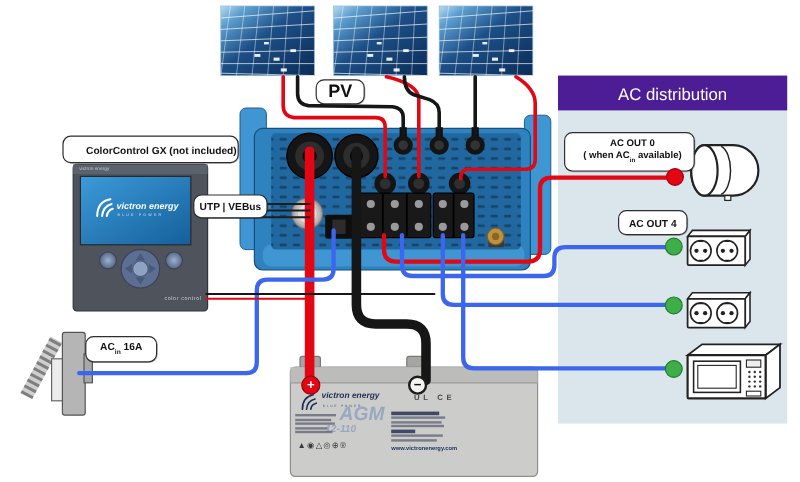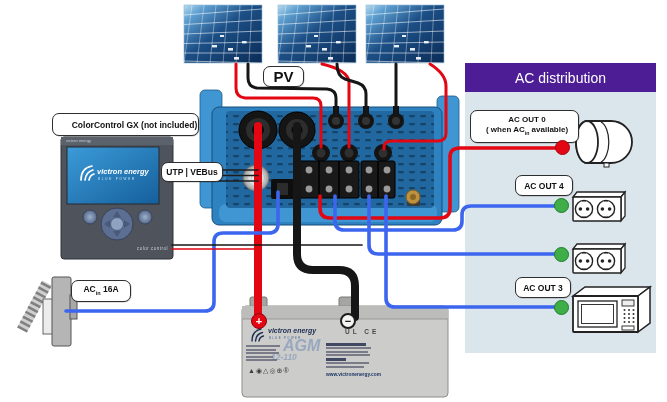--- a/index.html
+++ b/index.html
@@ -322,23 +322,20 @@
   </div>
 
   <div class="lbox two lft" style="left:470px;top:110px;width:102px;height:31px;font-size:8px;align-items:center;">
     <span>AC OUT 0</span>
     <span><span>( when AC</span><sub>in</sub><span> available)</span></span>
   </div>
 
   <div class="lbox" style="left:515px;top:175px;width:56px;height:19px;">
     <span>AC OUT 4</span>
   </div>
-  <div class="lbox" style="left:515px;top:277px;width:54px;height:19px;">
-    <span>AC OUT 3</span>
-  </div>
 
   <div class="dot dot-red" style="left:555px;top:140px;"></div>
   <div class="dot dot-green" style="left:554px;top:198px;"></div>
   <div class="dot dot-green" style="left:554px;top:247px;"></div>
   <div class="dot dot-green" style="left:554px;top:300px;"></div>
 
   <div class="term term-plus" style="left:251px;top:313px;">
       <span>+</span>
     </div>
   <div class="term term-minus" style="left:340px;top:313px;">

